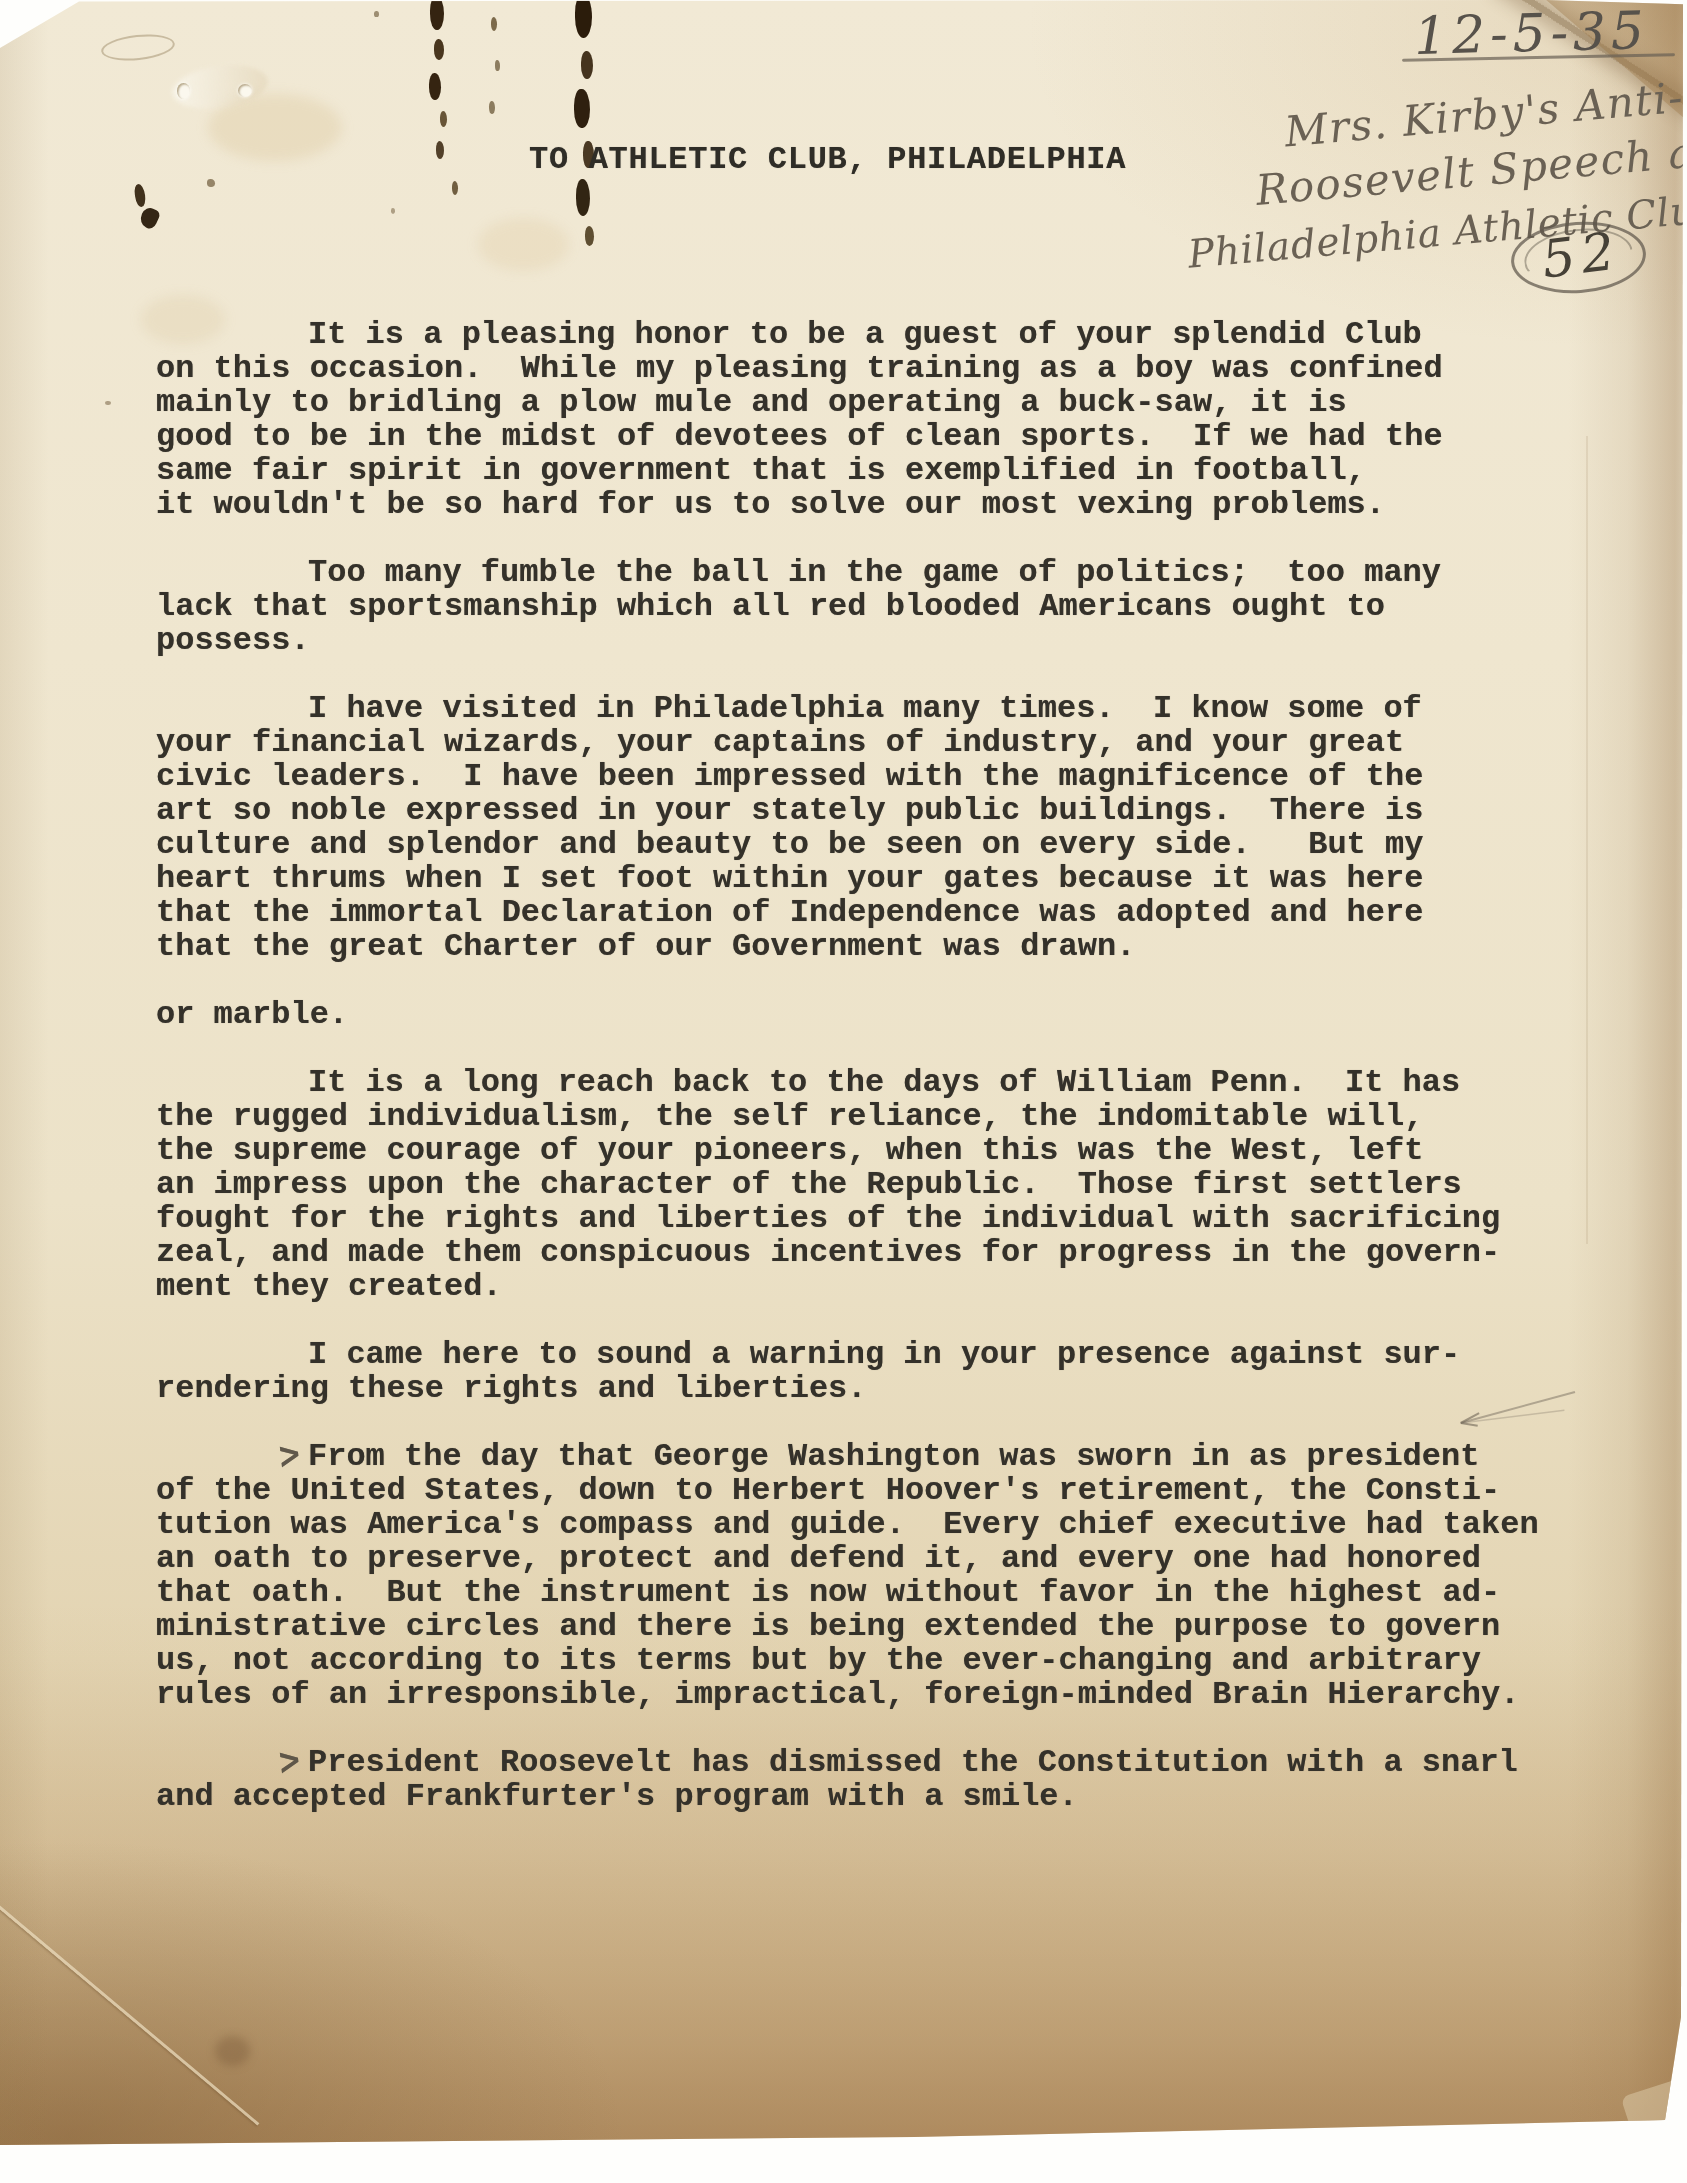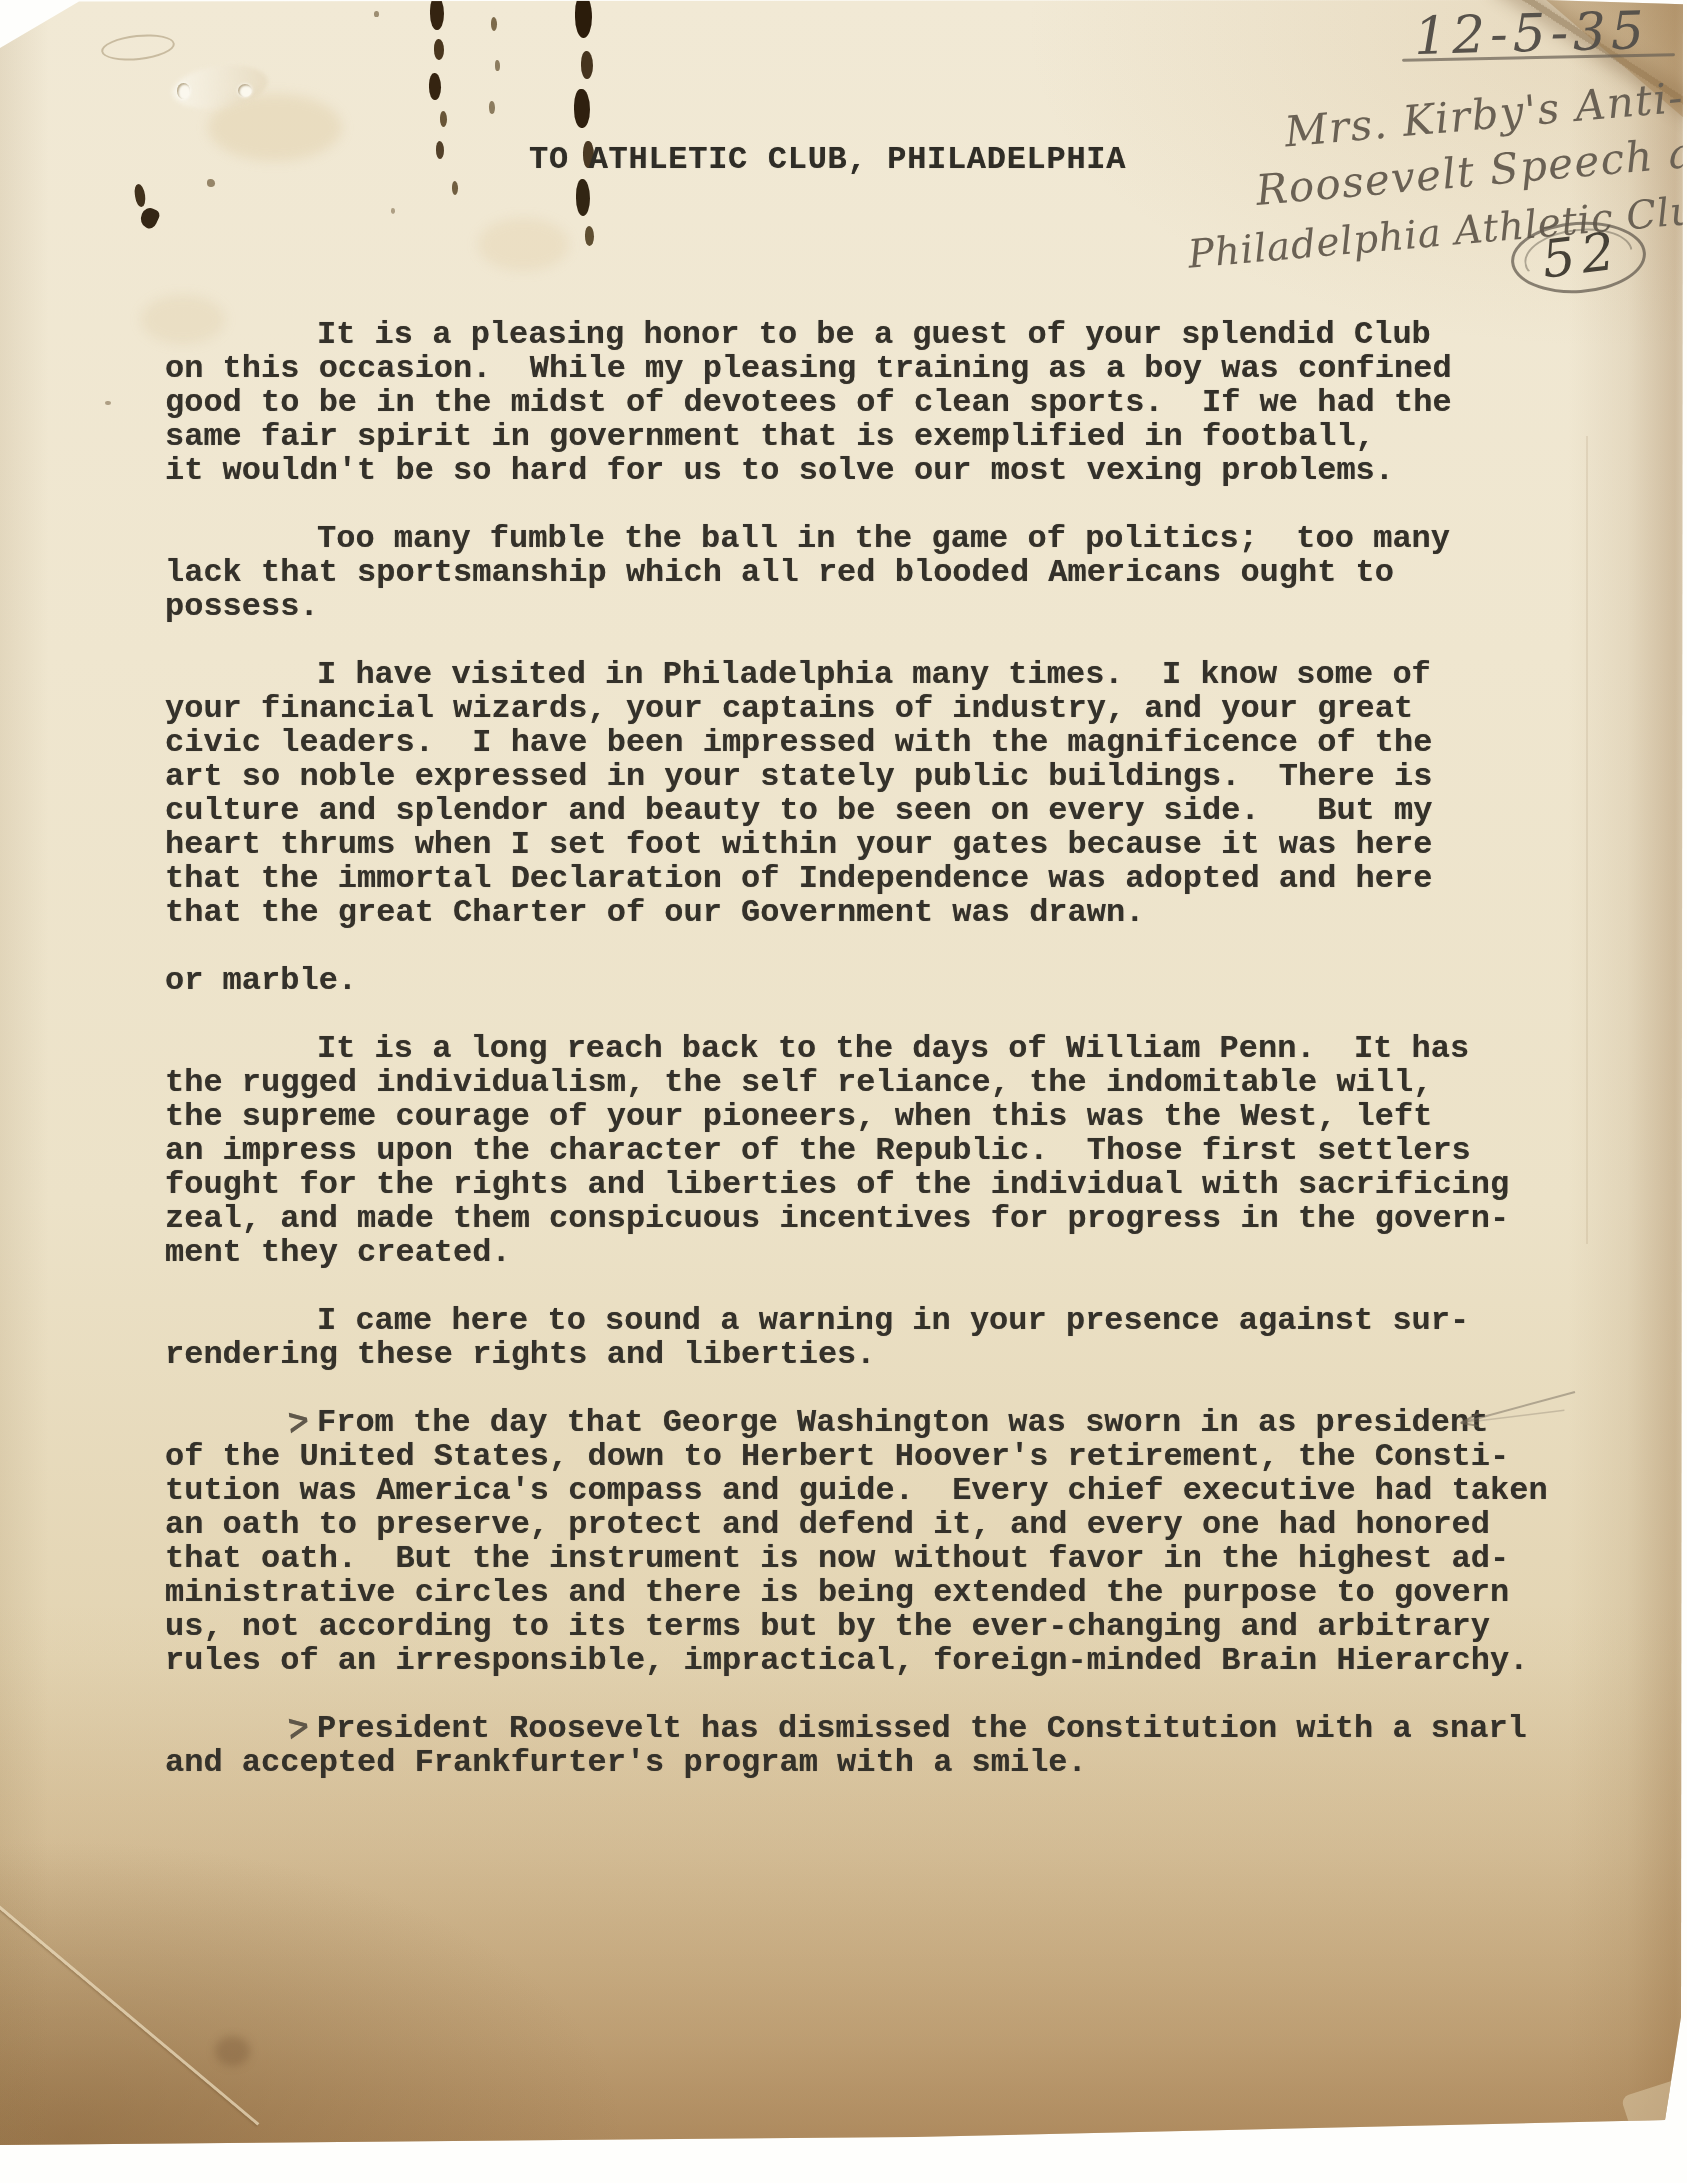--- a/index.html
+++ b/index.html
@@ -49,21 +49,21 @@
   .smudge-oval{position:absolute;left:101px;top:35px;width:70px;height:21px;border-radius:50%;
     border:2.1px solid rgba(150,130,95,.45);transform:rotate(-6deg);}
   .stain{position:absolute;border-radius:50%;filter:blur(5.6px);}
   
   .typed{
     position:absolute;left:156px;top:318px;width:1441px;
     font-family:"Liberation Mono",monospace;font-weight:700;
     font-size:32px;line-height:34px;color:#34312a;
     text-shadow:0 0 0.7px rgba(52,47,38,.55);
   }
-  .paragraph{margin:0 0 34px 9px;}
+  .paragraph{margin:0 0 34px 0;}
   .line{white-space:pre;height:34px;position:relative;}
   .line.first{padding-left:152px;}
   .doc-title{
     position:absolute;left:529px;top:141px;
     font-family:Liberation Mono, monospace;font-weight:700;
     font-size:32px;letter-spacing:0.7px;color:#2f2d27;
     text-shadow:0 0 0.7px rgba(47,45,39,.6);white-space:pre;
   }
   .chevron{
     position:absolute;left:118px;top:-2.8px;
@@ -136,20 +136,21 @@
   <div class="ink" style="left:374px;top:11.2px;width:4.9px;height:6.3px;background:#4a3310;opacity:.5;"></div>
   <div class="ink" style="left:391px;top:208px;width:4.2px;height:5.6px;background:#4a3310;opacity:.4;"></div>
   <div class="ink" style="left:105px;top:401px;width:5.6px;height:4.2px;background:#4a3310;opacity:.4;"></div>
 
   <div class="doc-title">TO ATHLETIC CLUB, PHILADELPHIA</div>
 
   <div class="typed">
       <div class="paragraph">
         <div class="line first">It is a pleasing honor to be a guest of your splendid Club</div>
         <div class="line">on this occasion.  While my pleasing training as a boy was confined</div>
+        <div class="line">mainly to bridling a plow mule and operating a buck-saw, it is</div>
         <div class="line">good to be in the midst of devotees of clean sports.  If we had the</div>
         <div class="line">same fair spirit in government that is exemplified in football,</div>
         <div class="line">it wouldn't be so hard for us to solve our most vexing problems.</div>
       </div>
       <div class="paragraph">
         <div class="line first">Too many fumble the ball in the game of politics;  too many</div>
         <div class="line">lack that sportsmanship which all red blooded Americans ought to</div>
         <div class="line">possess.</div>
       </div>
       <div class="paragraph">

